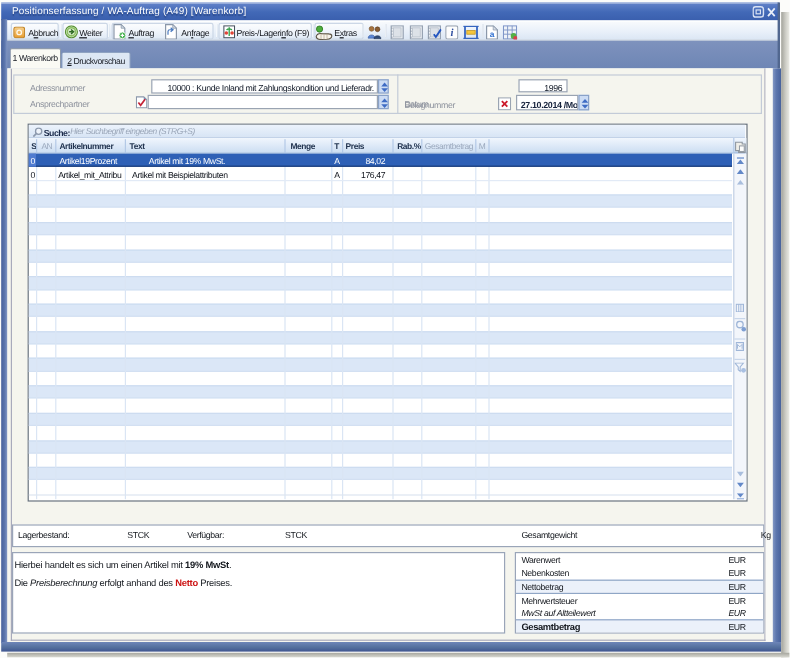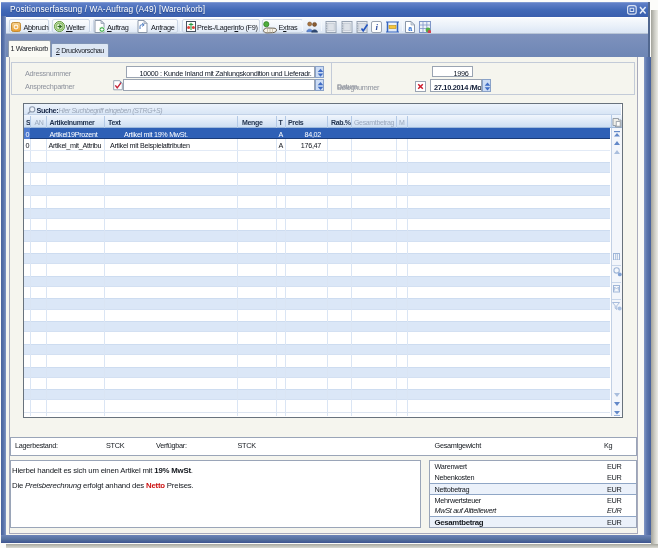--- a/index.html
+++ b/index.html
@@ -353,21 +353,21 @@
       <rect x="0" y="4.4" width="6" height="1.2" fill="#6288c8"></rect>
     </svg>
   </div>
 
 <div class="wbox" id="lagerrow"></div>
 <div class="lrt" style="left:15px">Lagerbestand:</div>
 <div class="lrt" style="left:106px">STCK</div>
 <div class="lrt" style="left:156px">Verfügbar:</div>
 <div class="lrt" style="left:237.5px">STCK</div>
 <div class="lrt" style="left:434.5px">Gesamtgewicht</div>
-<div class="lrt" style="left:604px">Kg</div>
+<div class="lrt" style="left:634px">Kg</div>
 <div class="wbox" id="remarks"></div>
 <div class="remtext" style="left:12px;top:466px">Hierbei handelt es sich um einen Artikel mit <b>19% MwSt</b>.</div>
 <div class="remtext" style="left:12px;top:481px">Die <i>Preisberechnung</i> erfolgt anhand des <b style="color:#cc1111">Netto</b> Preises.</div>
 <div class="wbox" id="totals"></div>
 <div id="trows">
     <div class="trow" style="top:460.7px;">
       <span class="tl">Warenwert</span>
       <span class="tr">EUR</span>
     </div>
     <div class="trow" style="top:471.7px;">

